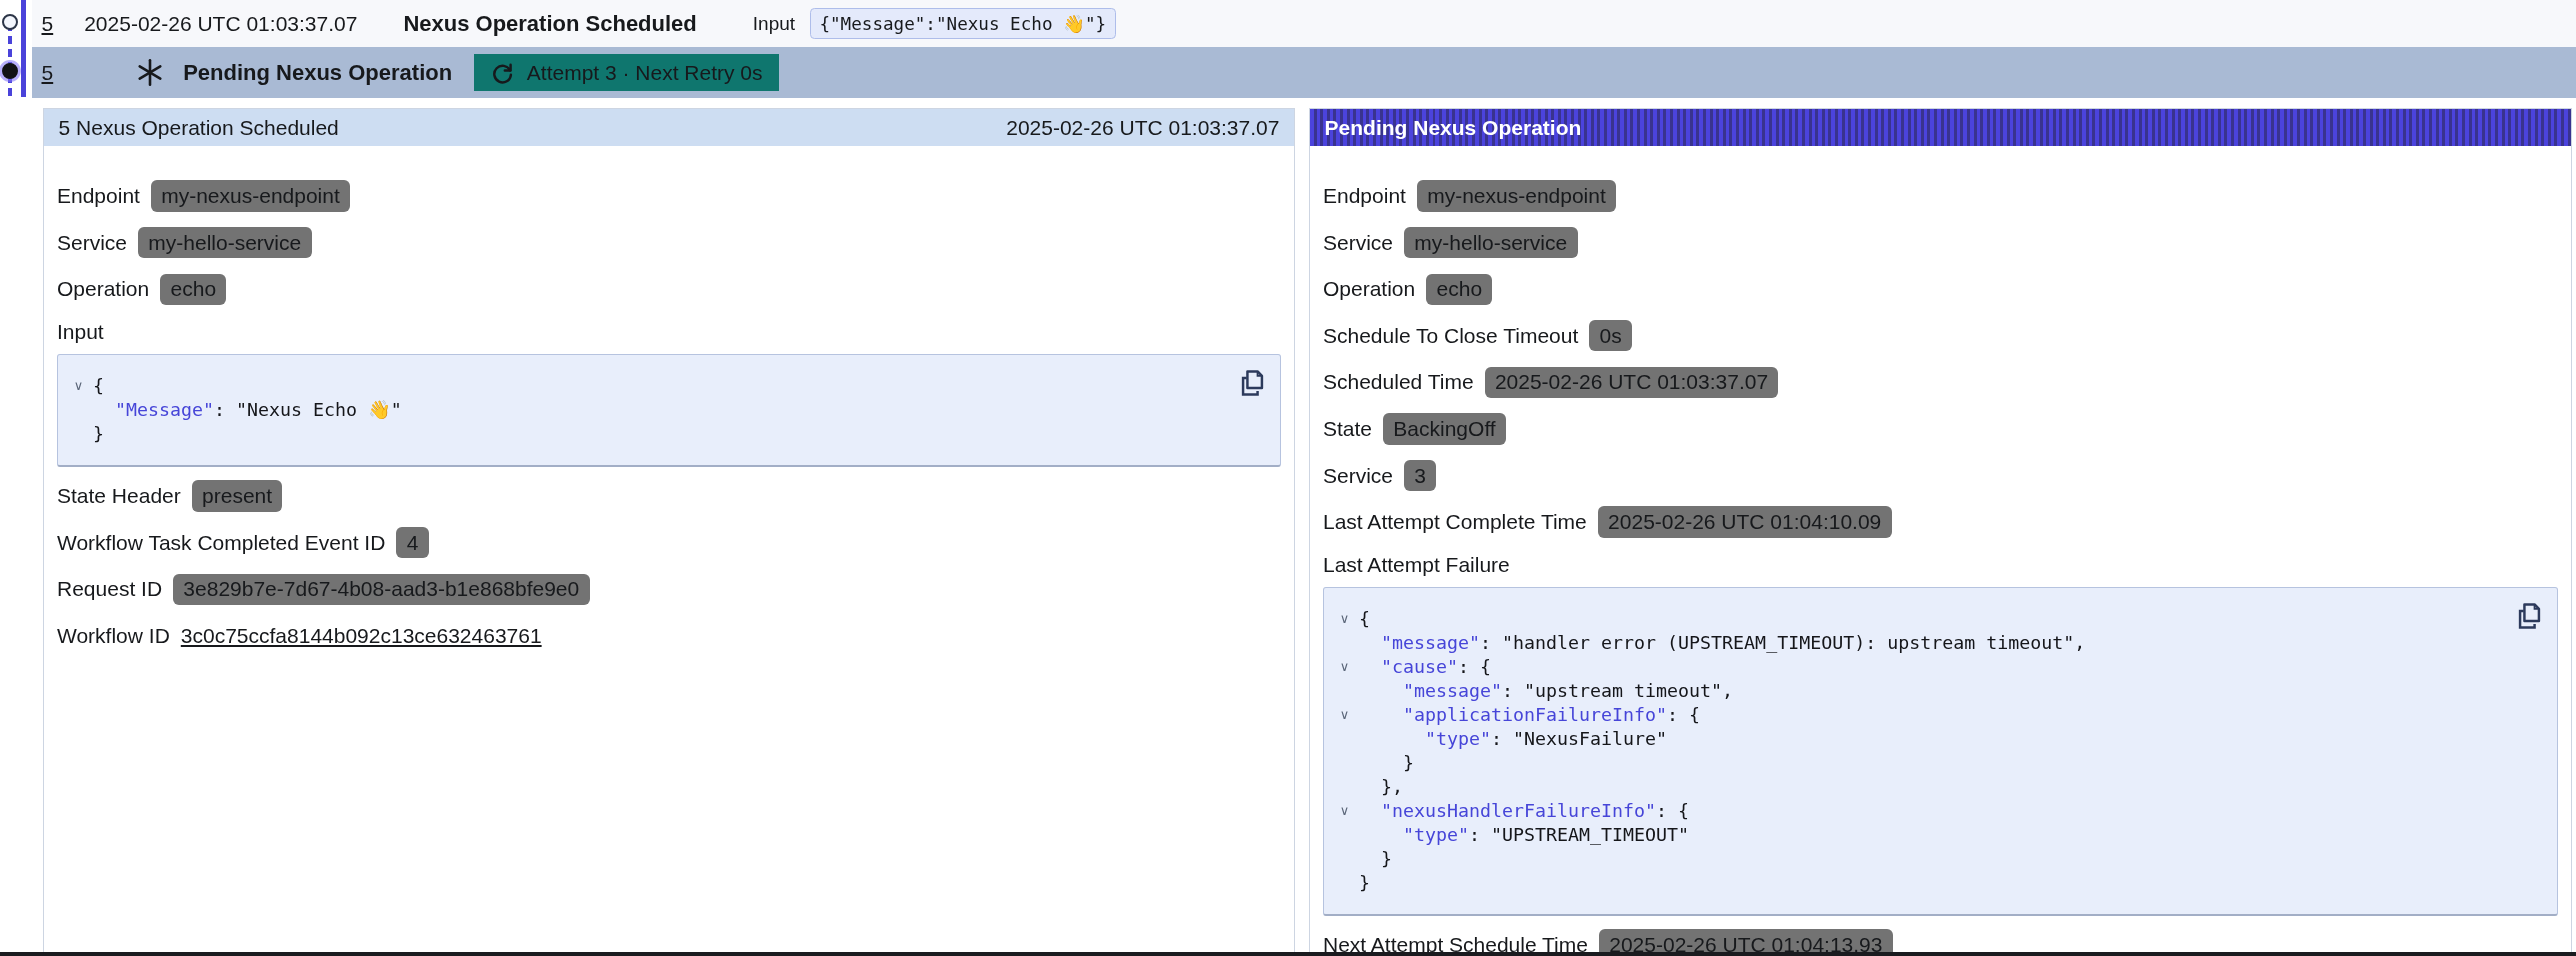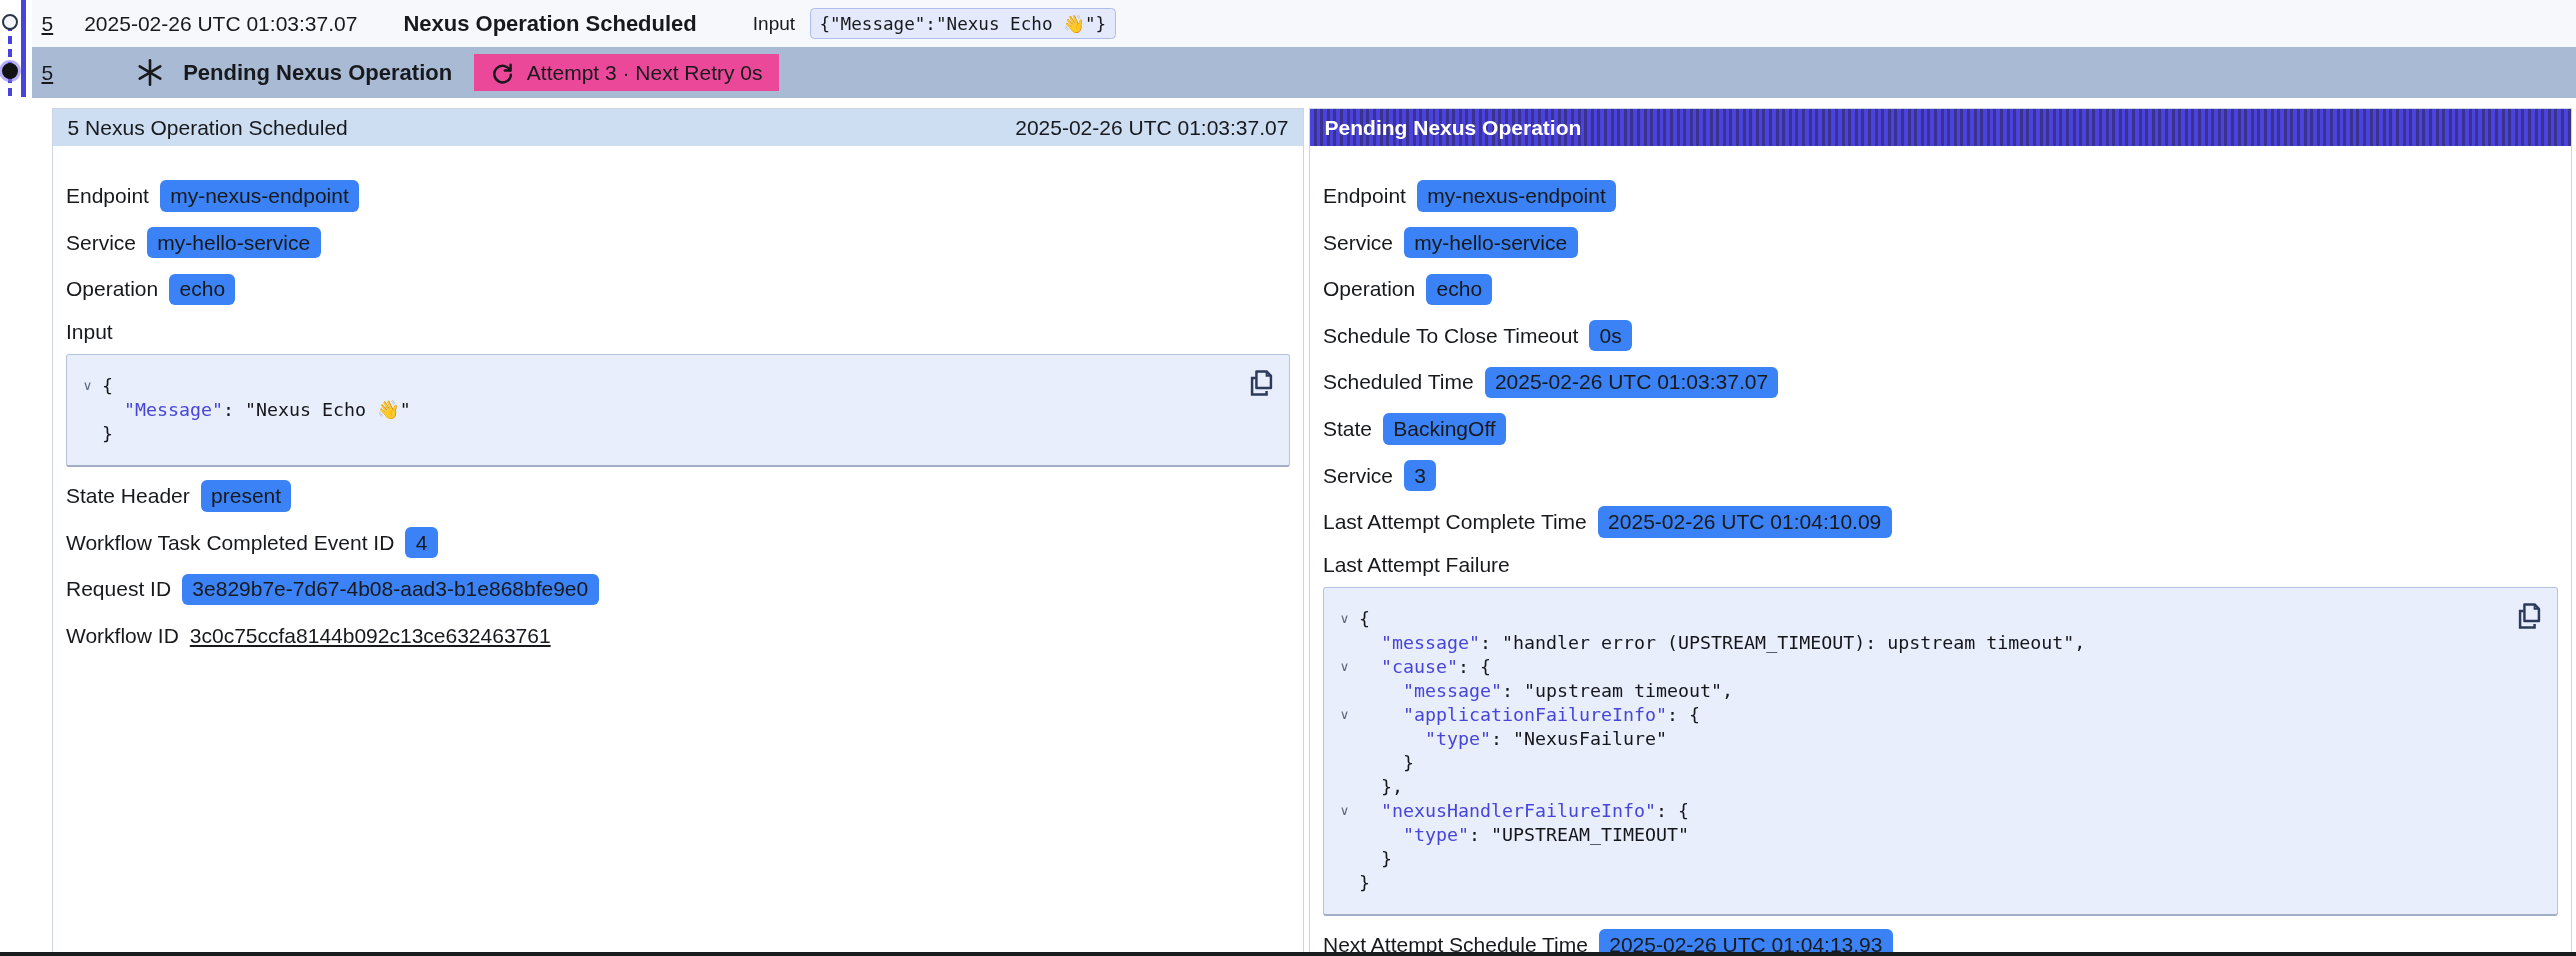--- a/index.html
+++ b/index.html
@@ -47,53 +47,53 @@
     font-size: 17.6px;
     background: #e4eafb;
     border: 1.5px solid #aebdea;
     border-radius: 4.4px;
     padding: 4.4px 8.8px;
   }
   .pending-icon { margin-left: 83px; display: inline-flex; }
   .row-pending .row-title { margin-left: 19px; }
   .retry-badge {
     margin-left: 22px;
-    background: #ec4899;
+    background: #0f766e;
     display: inline-flex; align-items: center; gap: 11.7px;
     padding: 5.9px 16px;
     font-size: 21px;
   }
 
   
   .panel {
     position: absolute; top: 108px; height: 849px;
     border: 0.7px solid #cdd5e2; background: #ffffff;
   }
-  .panel-left  { left: 52px;  width: 1252px; }
+  .panel-left  { left: 43px;  width: 1252px; }
   .panel-right { left: 1309px; width: 1263px; }
 
   .panel-header {
     height: 37px; display: flex; align-items: center; justify-content: space-between;
     padding: 0 14.6px; font-size: 21px;
   }
   .panel-left .panel-header { background: #cdddf2; font-weight: 500; }
   .panel-right .panel-header {
     background: repeating-linear-gradient(90deg, #4b43dd 0 3.7px, #39338f 3.7px 6.6px);
     color: #ffffff; font-weight: 600;
   }
 
   .panel-body { padding: 34px 13px 0 13px; }
 
   .field-row {
     display: flex; align-items: center; gap: 11px;
     min-height: 32px; margin-bottom: 14.6px; font-size: 21px;
   }
   .field-label { white-space: nowrap; }
   .field-badge {
-    background: #3b82f6; border-radius: 5.9px; padding: 3.7px 10.3px;
+    background: #737373; border-radius: 5.9px; padding: 3.7px 10.3px;
     white-space: nowrap;
   }
   .field-link { color: #17191c; text-decoration: underline; cursor: pointer; white-space: nowrap; }
 
   .section-label { font-size: 21px; margin: 2.9px 0 10.3px 0; }
 
   .code-block {
     position: relative;
     background: #e8eefb;
     border: 0.7px solid #b6c3df;

